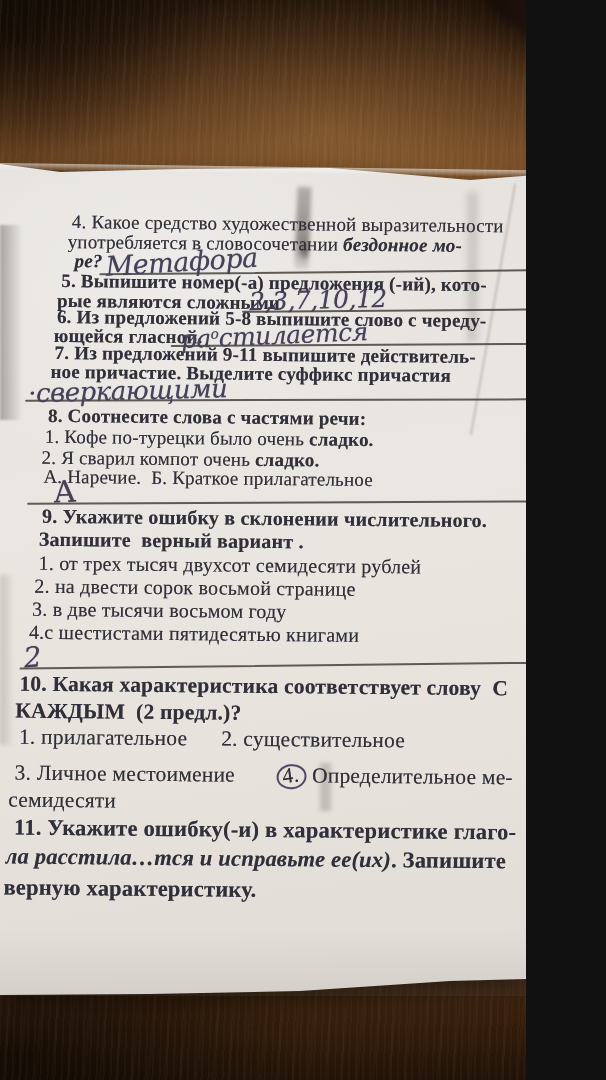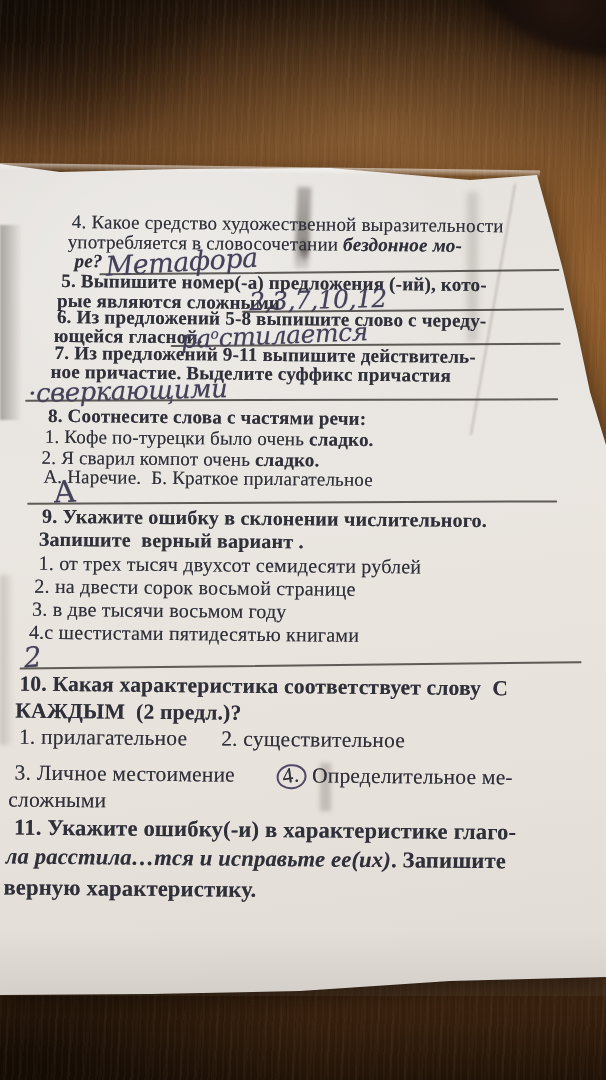--- a/index.html
+++ b/index.html
@@ -1,16 +1,16 @@
 <!DOCTYPE html>
 <html><head>
 <meta charset="utf-8">
 <style>
   html,body{margin:0;padding:0;background:#111;}
-  .scene{position:relative;width:606px;height:1080px;overflow:hidden;
+  .scene{position:relative;width:526px;height:1080px;overflow:hidden;
          font-family:"Liberation Serif", serif;}
   
   .wood{position:absolute;inset:0;
     background:
       radial-gradient(ellipse 300px 180px at 2% 3%, rgba(0,0,0,0.5), transparent 70%),
       radial-gradient(ellipse 420px 200px at 62% 12%, rgba(208,152,88,0.28), transparent 70%),
       radial-gradient(ellipse 480px 260px at 92% 28%, rgba(175,120,62,0.22), transparent 70%),
       radial-gradient(ellipse 420px 240px at 4% 98%, rgba(0,0,0,0.55), transparent 70%),
       linear-gradient(178deg,
         #1d1209 0%, #2e1c0e 4%, #4a2e17 9%, #654121 14%, #7c5027 20%,
@@ -133,20 +133,20 @@
     <div class="ln fs20" style="left:38px;top:577px;">2. на двести сорок восьмой странице</div>
     <div class="ln fs20" style="left:36px;top:600px;">3. в две тысячи восьмом году</div>
     <div class="ln fs20" style="left:33px;top:623px;">4.с шестистами пятидесятью книгами</div>
     <div class="ul" style="left:24px;top:668px;width:562px;transform:rotate(-1.2deg);"></div>
     <div class="hand" style="left:28px;top:641px;font-size:28px;transform:rotate(-5deg);">2</div>
 
     <div class="ln b fs21" style="left:24px;top:675px;">10. Какая характеристика соответствует слову  С</div>
     <div class="ln b fs21" style="left:20px;top:702px;">КАЖДЫМ  (2 предл.)?</div>
     <div class="ln fs21" style="left:24px;top:728px;"><span>1. прилагательное</span><span style="margin-left:34px;">2. существительное</span></div>
     <div class="ln fs21" style="left:20px;top:762px;"><span>3. Личное местоимение</span><span class="circle4"><span>4.</span></span><span> Определительное ме-</span></div>
-    <div class="ln fs21" style="left:14px;top:791px;">сложными</div>
+    <div class="ln fs21" style="left:14px;top:791px;">семидесяти</div>
 
     <div class="ln b fs22" style="left:20px;top:818px;">11. Укажите ошибку(-и) в характеристике глаго-</div>
     <div class="ln fs22" style="left:12px;top:847px;"><span class="bi">ла расстила…тся и исправьте ее(их)</span><span class="b">. Запишите</span></div>
     <div class="ln b fs22" style="left:10px;top:878px;">верную характеристику.</div>
 
   </div>
 </div>
 
 </body></html>

